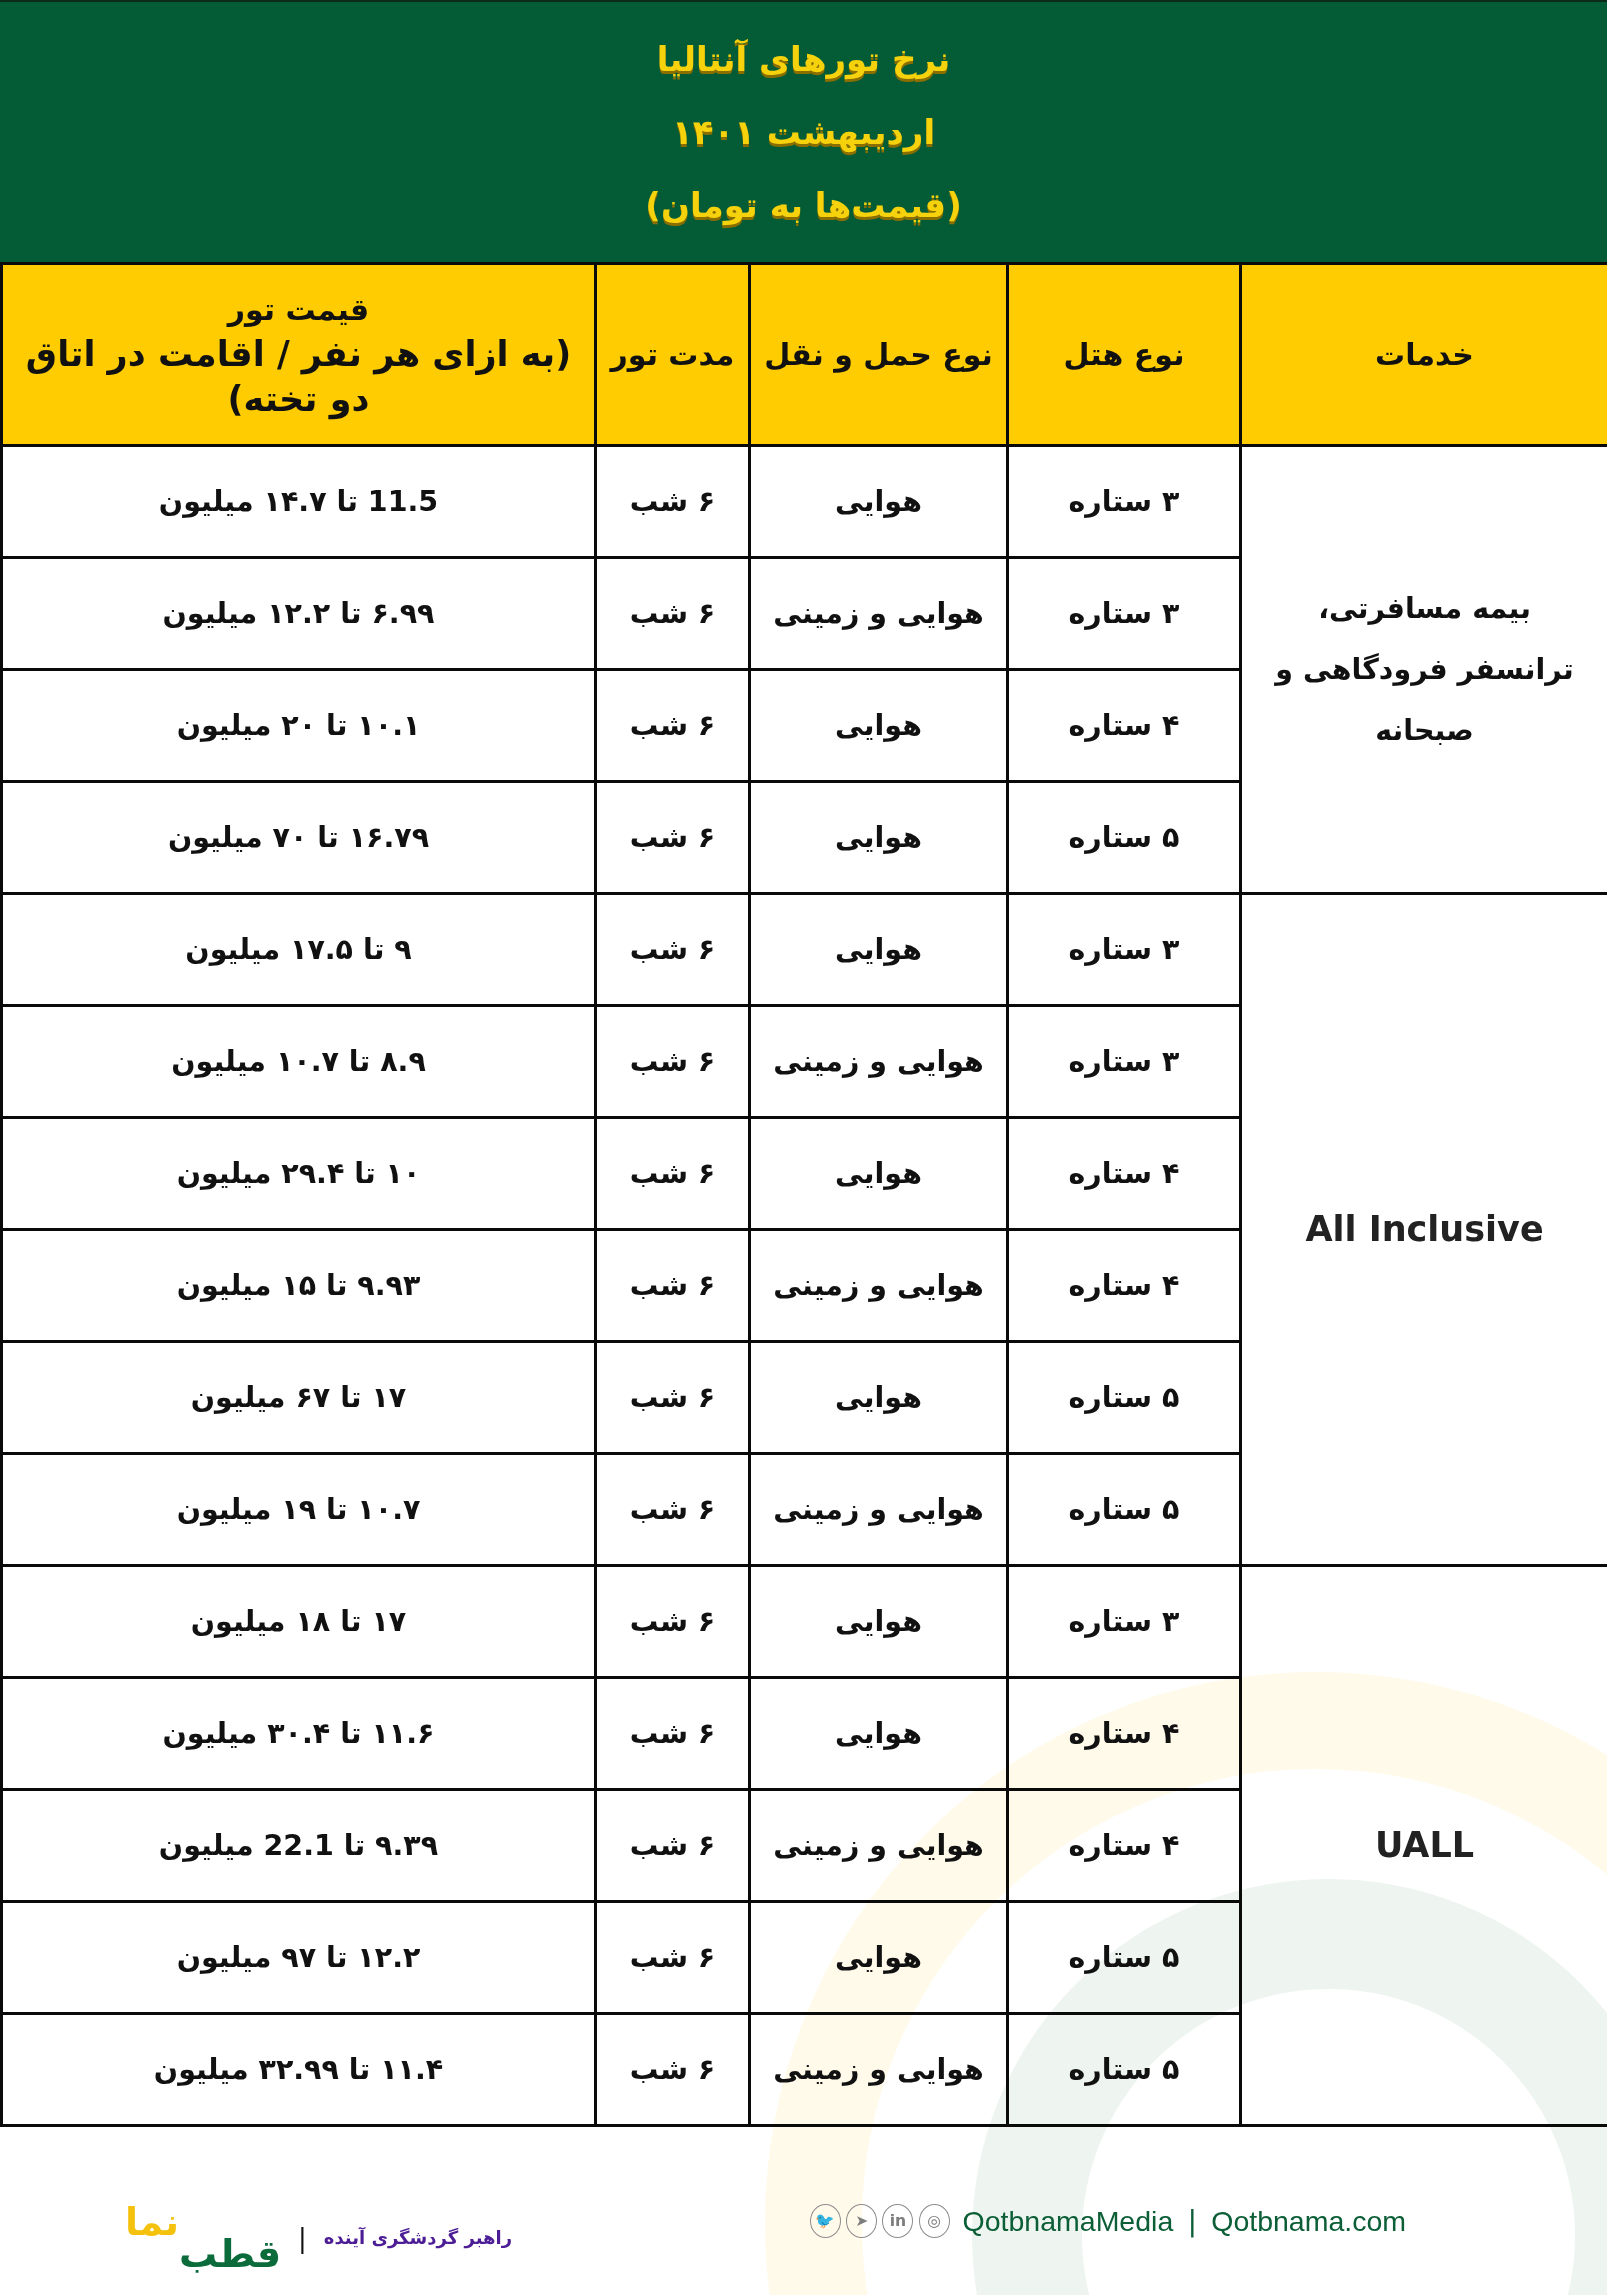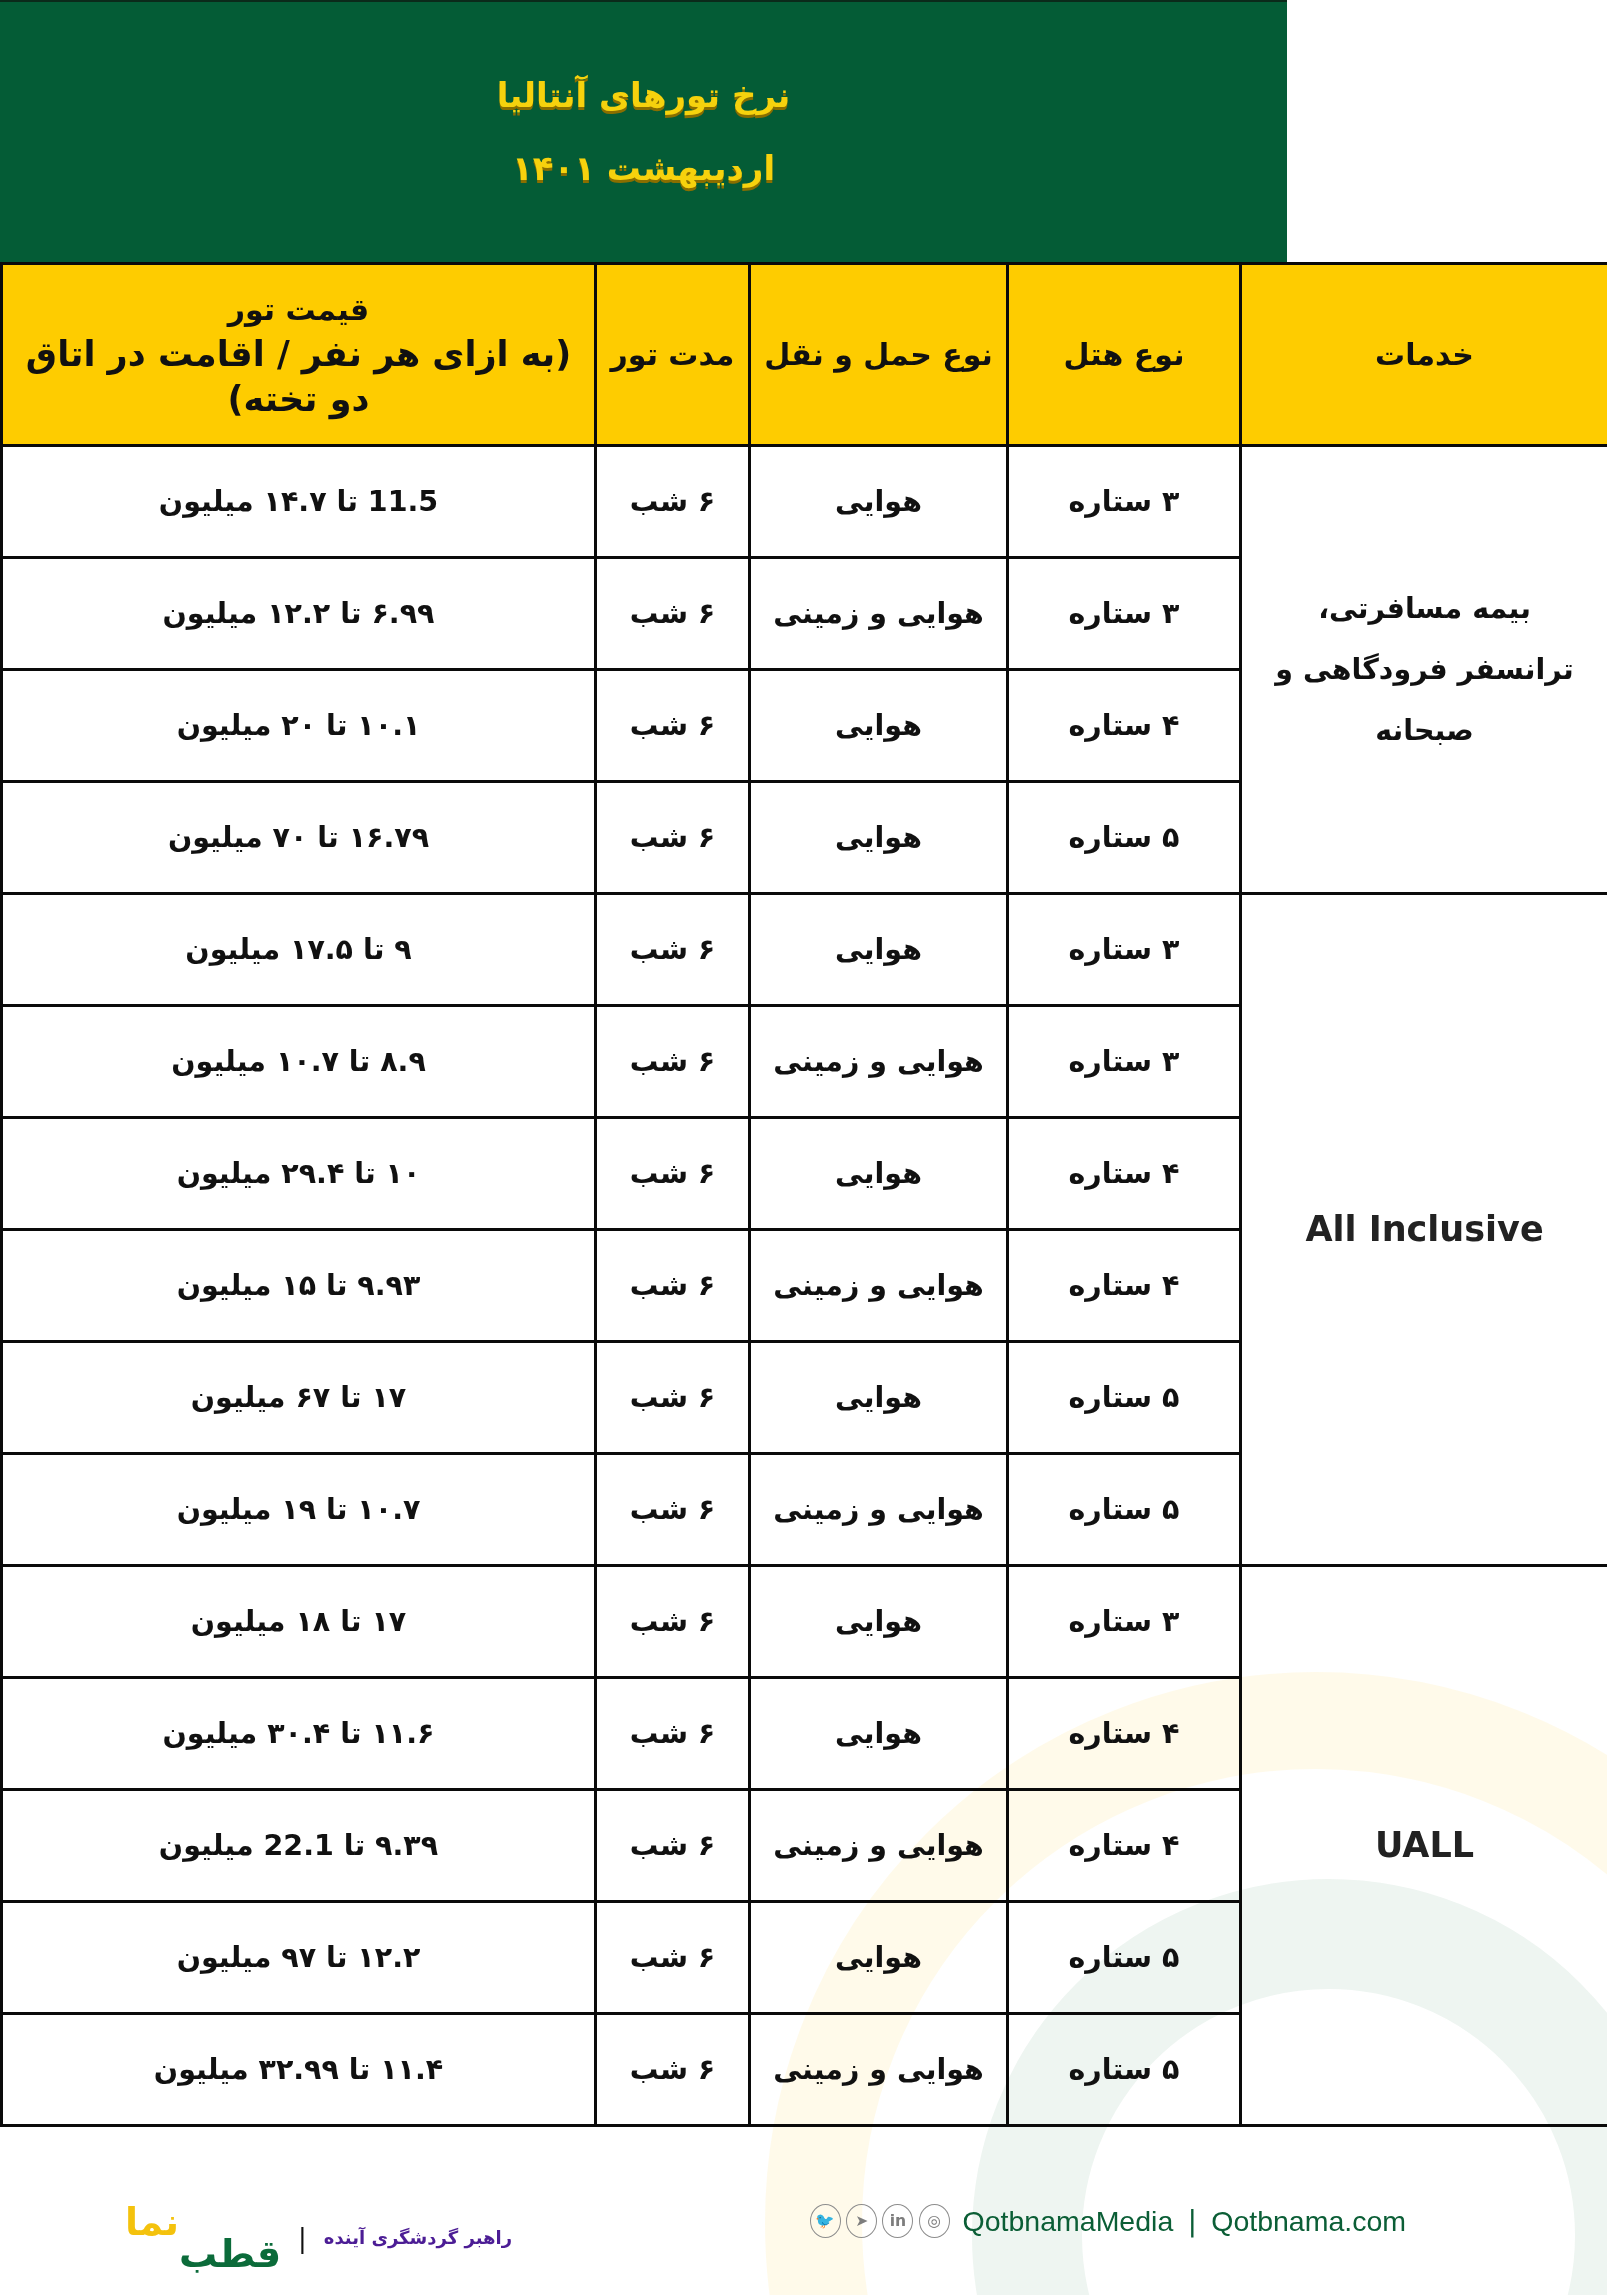--- a/index.html
+++ b/index.html
@@ -12,21 +12,21 @@
     position: absolute; left: 765px; top: 1672px; width: 1102px; height: 1102px;
     border-radius: 50%; border: 97px solid rgba(255, 214, 90, 0.13);
     box-sizing: border-box; pointer-events: none;
   }
   .bg-arc2 {
     position: absolute; left: 972px; top: 1879px; width: 713px; height: 713px;
     border-radius: 50%; border: 110px solid rgba(20, 110, 60, 0.07);
     box-sizing: border-box; pointer-events: none;
   }
   .title-block {
-    position: absolute; left: 0; top: 0; width: 1287px; height: 262px;
+    position: absolute; left: 0; top: 0; width: 1607px; height: 262px;
     background: #045c36; border-top: 2.6px solid #0b2a1a; box-sizing: border-box;
     display: flex; flex-direction: column; align-items: center; justify-content: center;
     direction: rtl;
   }
   .title-line {
     color: #f6d20d; font-weight: bold; font-size: 34px; line-height: 73px;
     font-family: "DejaVu Sans", sans-serif;
     text-shadow: 0 2.6px 0 #8a6e00;
   }
   table.tours {
@@ -82,20 +82,21 @@
 </style>
 </head>
 <body>
 
 <div class="bg-arc1"></div>
 <div class="bg-arc2"></div>
 
 <header class="title-block">
   <div class="title-line">نرخ تورهای آنتالیا</div>
   <div class="title-line">اردیبهشت ۱۴۰۱</div>
+  <div class="title-line">(قیمت‌ها به تومان)</div>
 </header>
 
 <table class="tours">
   <colgroup>
     <col class="col-service">
       <col class="col-hotel">
       <col class="col-transport">
       <col class="col-duration">
       <col class="col-price">
   </colgroup>

